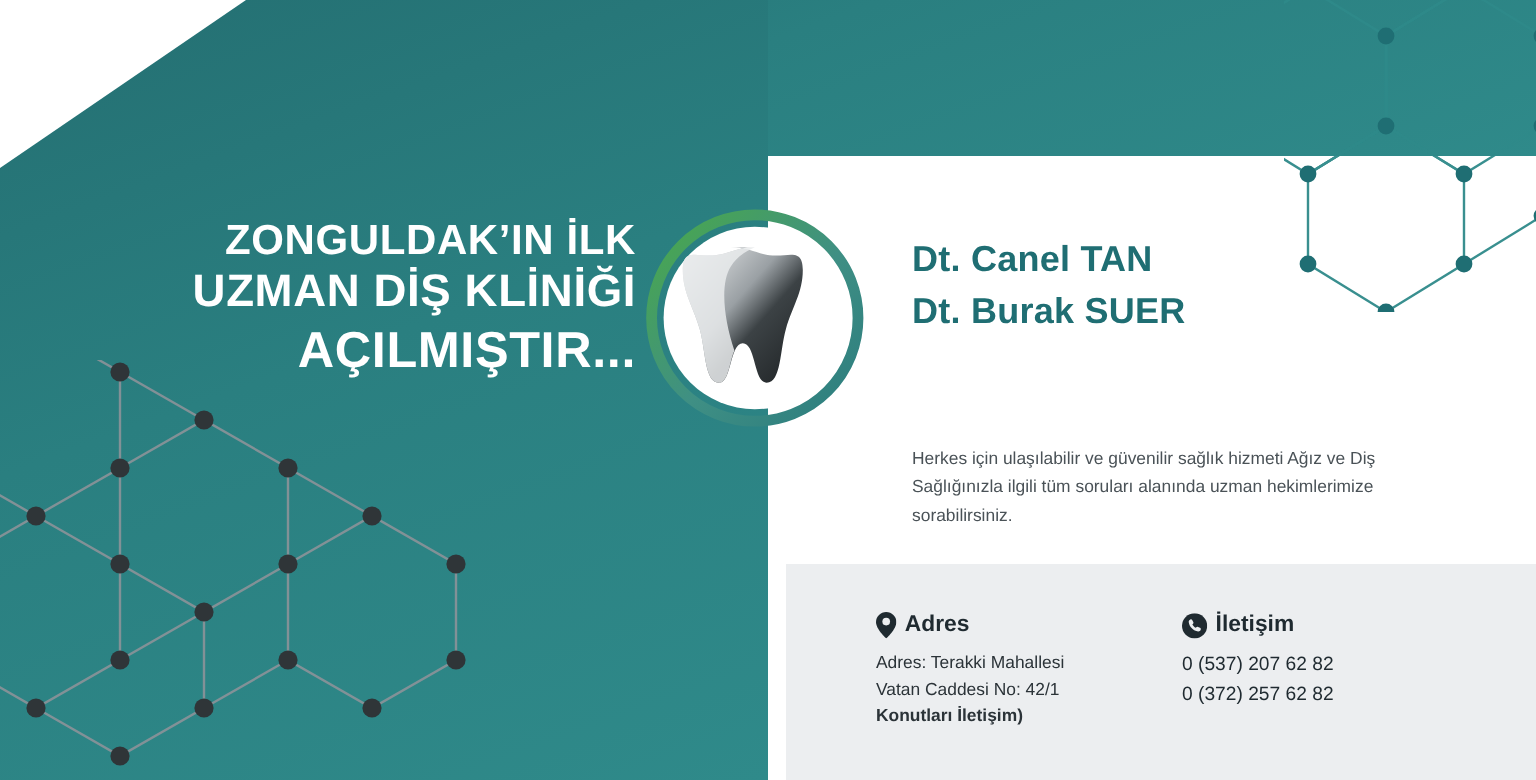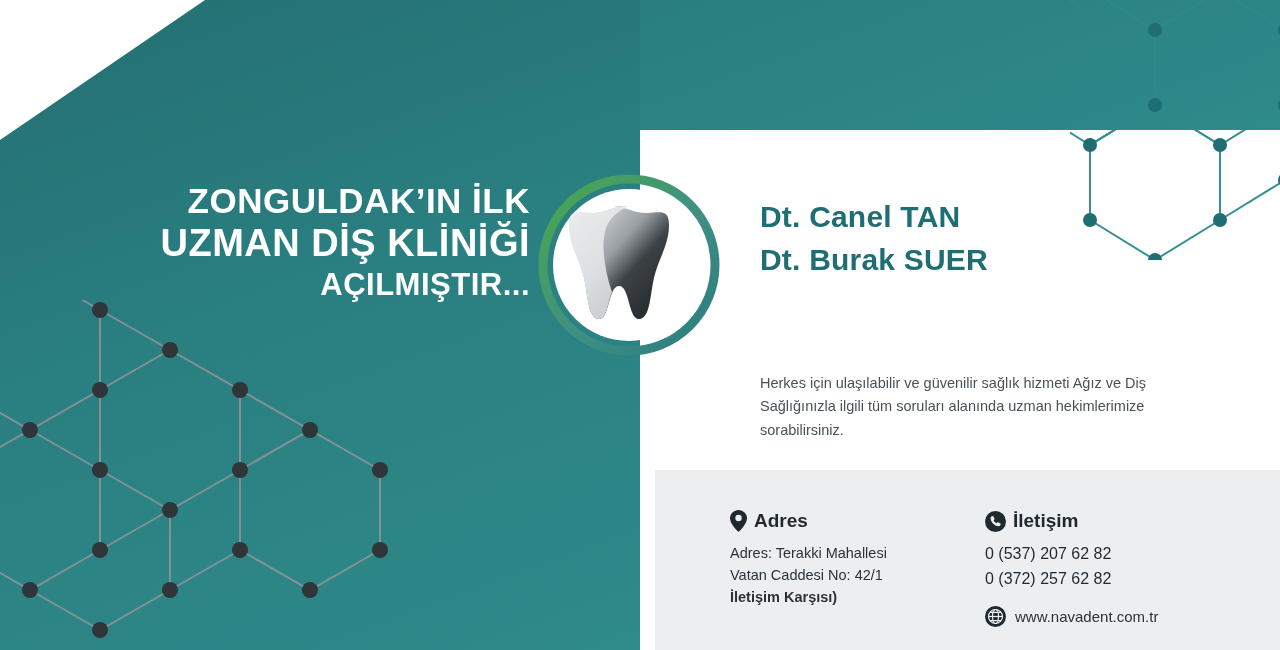--- a/index.html
+++ b/index.html
@@ -54,21 +54,21 @@
   .logo .nava{ color:#ffffff; }
   .logo .dent{ color:#1f6e73; }
 
   
   .headline{
     position:absolute; left:40px; top:180px; width:490px; z-index:6;
     text-align:right; color:#ffffff;
   }
   .headline .l1{ font-size:35px; font-weight:bold; letter-spacing:.5px; line-height:1.18; }
   .headline .l2{ font-size:38px; font-weight:bold; letter-spacing:.5px; line-height:1.18; }
-  .headline .l3{ font-size:31px; font-weight:bold; letter-spacing:.5px; line-height:1.25; }
+  .headline .l3{ font-size:42px; font-weight:bold; letter-spacing:.5px; line-height:1.25; }
 
   
   .tooth-badge{
     position:absolute; left:534px; top:170px; width:190px; height:190px; z-index:7;
   }
 
   
   .doctors{
     position:absolute; left:760px; top:196px; z-index:6; color:#1f6e73;
   }
@@ -208,45 +208,31 @@
         <span class="ic">
           <svg width="17" height="22" viewBox="0 0 17 22">
             <path d="M8.5 0C3.9 0 0 3.7 0 8.3 0 14.4 8.5 22 8.5 22S17 14.4 17 8.3C17 3.7 13.1 0 8.5 0z" fill="#1f2a30"></path>
             <circle cx="8.5" cy="8" r="3.2" fill="#eceef0"></circle>
           </svg>
         </span>
         <span>Adres</span>
       </div>
       <div class="cline">Adres: Terakki Mahallesi</div>
       <div class="cline">Vatan Caddesi No: 42/1</div>
-      <div class="cline bold">İletişim Karşısı)</div>
+      <div class="cline bold">Konutları İletişim)</div>
     </div>
 
     <div class="col-iletisim">
       <div class="ctitle">
         <span class="ic">
           <svg width="21" height="21" viewBox="0 0 21 21">
             <circle cx="10.5" cy="10.5" r="10.5" fill="#1f2a30"></circle>
             <path d="M7 5.2c.6-.3 1.3 0 1.6.6l.8 1.6c.3.5.1 1.1-.3 1.5l-.5.4c.5 1.3 1.6 2.4 2.9 2.9l.4-.5c.4-.4 1-.6 1.5-.3l1.6.8c.6.3.8 1 .6 1.6-.3.9-1.2 1.5-2.2 1.4C9.6 14.9 6 11.3 5.6 7.4c-.1-1 .5-1.9 1.4-2.2z" fill="#eceef0"></path>
           </svg>
         </span>
         <span>İletişim</span>
       </div>
       <div class="phone">0 (537) 207 62 82</div>
       <div class="phone">0 (372) 257 62 82</div>
-      <div class="web-row">
-        <span class="ic">
-          <svg width="21" height="21" viewBox="0 0 21 21">
-            <circle cx="10.5" cy="10.5" r="10.5" fill="#1f2a30"></circle>
-            <g stroke="#eceef0" stroke-width="1.2" fill="none">
-              <circle cx="10.5" cy="10.5" r="7"></circle>
-              <ellipse cx="10.5" cy="10.5" rx="3" ry="7"></ellipse>
-              <path d="M3.6 10.5h13.8"></path>
-              <path d="M4.8 6.4h11.4M4.8 14.6h11.4"></path>
-            </g>
-          </svg>
-        </span>
-        <span class="wtext">www.navadent.com.tr</span>
-      </div>
     </div>
 
   </div>
 </div>
 
 </body></html>

